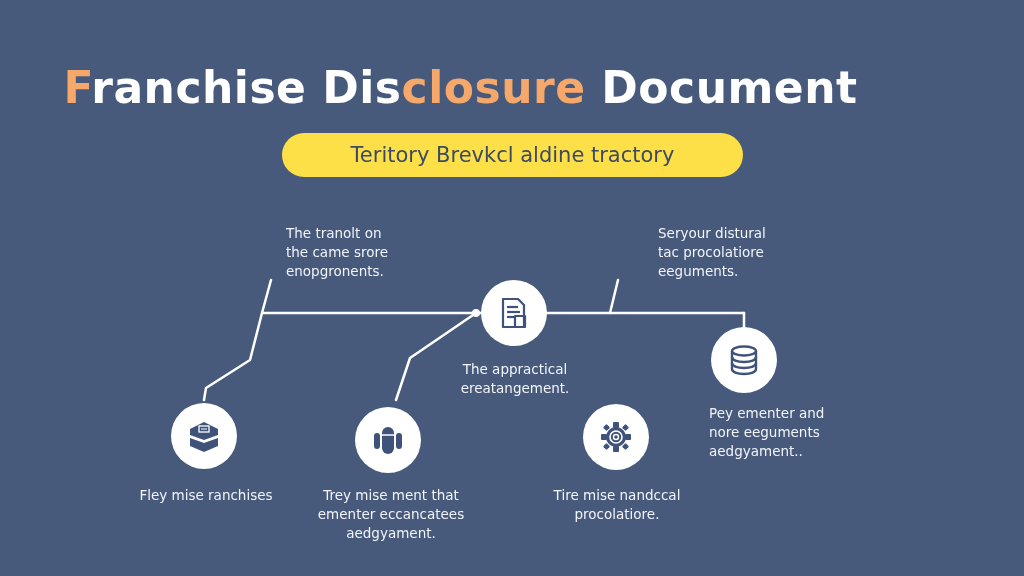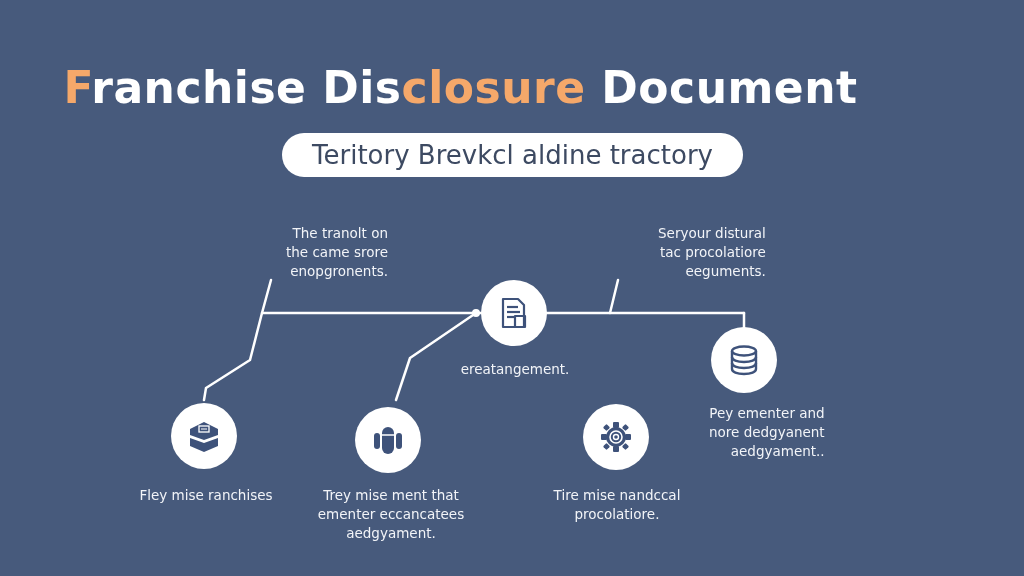--- a/index.html
+++ b/index.html
@@ -11,34 +11,33 @@
     color: #ffffff;
   }
   .title {
     position: absolute; left: 0; top: 62px; width: 921px;
     text-align: center; font-size: 44px; font-weight: bold;
     letter-spacing: 0.5px; color: #ffffff;
   }
   .title .accent { color: #f5a86a; }
   .pill {
     position: absolute; left: 282px; top: 133px; width: 461px; height: 44px;
-    border-radius: 22px; background: #ffffff;
+    border-radius: 22px; background: #fde047;
     display: flex; align-items: center; justify-content: center;
-    font-size: 26px; color: #3d4a62;
+    font-size: 21px; color: #3d4a62;
   }
   svg.lines { position: absolute; left: 0; top: 0; }
   .node {
     position: absolute; width: 66px; height: 66px; border-radius: 50%;
     background: #ffffff; display: flex; align-items: center; justify-content: center;
   }
   .node svg { display: block; }
   .caption {
     position: absolute; font-size: 13.5px; line-height: 19px; color: #f2f4f8;
     white-space: nowrap;
-    text-align: right;
   }
   .caption.center { text-align: center; }
   .caption div { display: block; }
 </style>
 </head>
 <body>
 
 <div class="title"><span class="accent">F</span><span>ranchise Dis</span><span class="accent">closure</span><span> Document</span></div>
 
 <div class="pill">
@@ -77,36 +76,37 @@
     <g fill="none" stroke="#3e527a" stroke-width="2.2" stroke-linejoin="round">
       <path d="M5 3 H20 L26 9 V31 H5 Z"></path>
       <line x1="9" y1="11" x2="20" y2="11"></line>
       <line x1="9" y1="16" x2="22" y2="16"></line>
       <line x1="9" y1="21" x2="16" y2="21"></line>
       <path d="M17 20 H27 V31 H17 Z"></path>
     </g>
   </svg>
 </div>
 <div class="caption center" style="left:450px; top:360px; width:130px;">
+  <div>The appractical</div>
   <div>ereatangement.</div>
 </div>
 
 <div class="node" style="left:711px; top:327px;">
   <svg width="34" height="32" viewBox="0 0 34 32">
     <g fill="none" stroke="#3e527a" stroke-width="2.4">
       <ellipse cx="17" cy="7" rx="12" ry="4.5"></ellipse>
       <path d="M5 7 V25 C5 28 10 30 17 30 C24 30 29 28 29 25 V7"></path>
       <path d="M5 13 C5 16 10 18 17 18 C24 18 29 16 29 13"></path>
       <path d="M5 19 C5 22 10 24 17 24 C24 24 29 22 29 19"></path>
     </g>
   </svg>
 </div>
 <div class="caption" style="left:709px; top:404px;">
   <div>Pey ementer and</div>
-  <div>nore dedgyanent</div>
+  <div>nore eeguments</div>
   <div>aedgyament..</div>
 </div>
 
 <div class="node" style="left:171px; top:403px;">
   <svg width="36" height="36" viewBox="0 0 36 36">
     <path d="M4 11 L18 4 L32 11 L32 17 L18 22 L4 17 Z" fill="#3e527a"></path>
     <path d="M4 20 L18 25 L32 20 L32 28 L18 34 L4 28 Z" fill="#3e527a"></path>
     <rect x="13" y="8" width="10" height="6" fill="none" stroke="#ffffff" stroke-width="1.3"></rect>
     <line x1="15" y1="11" x2="21" y2="11" stroke="#ffffff" stroke-width="1"></line>
   </svg>

